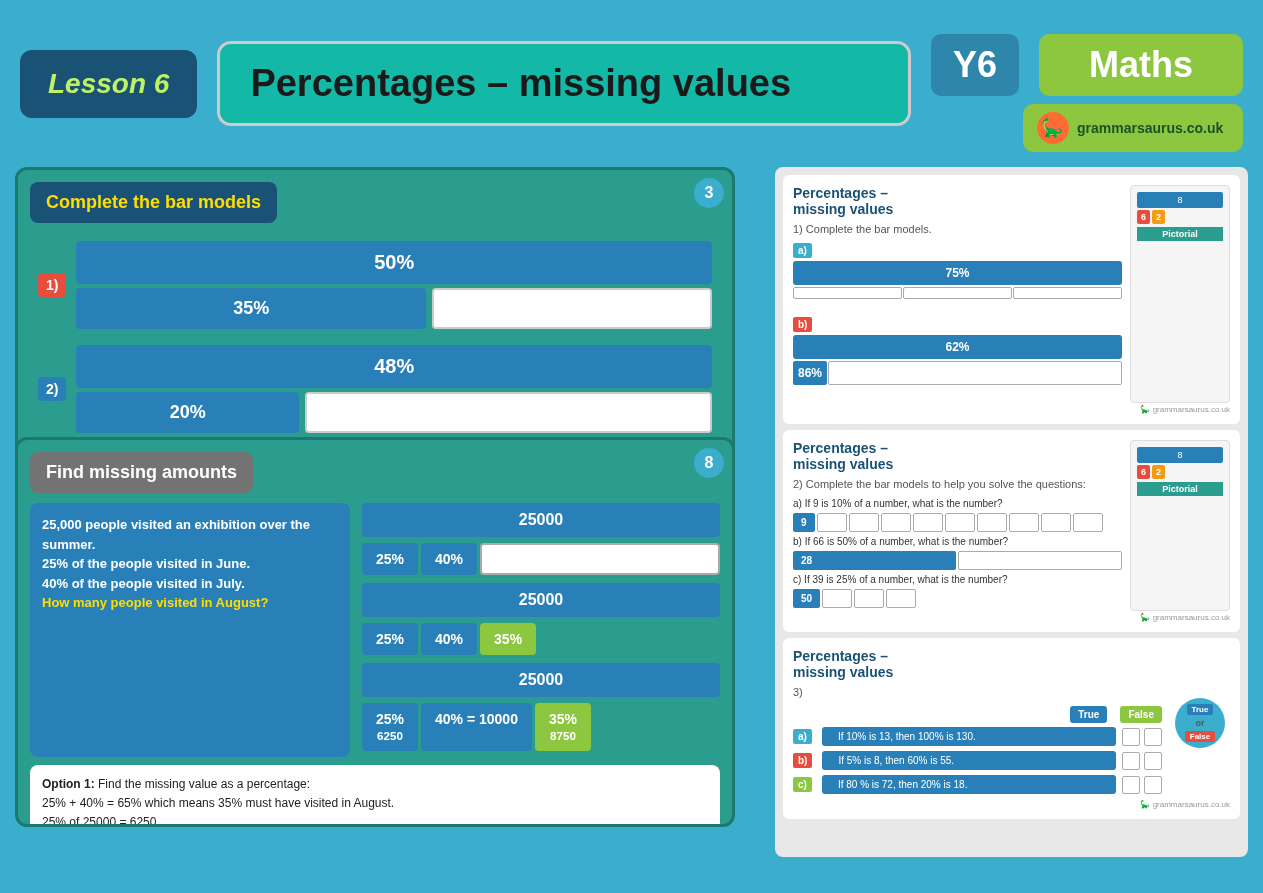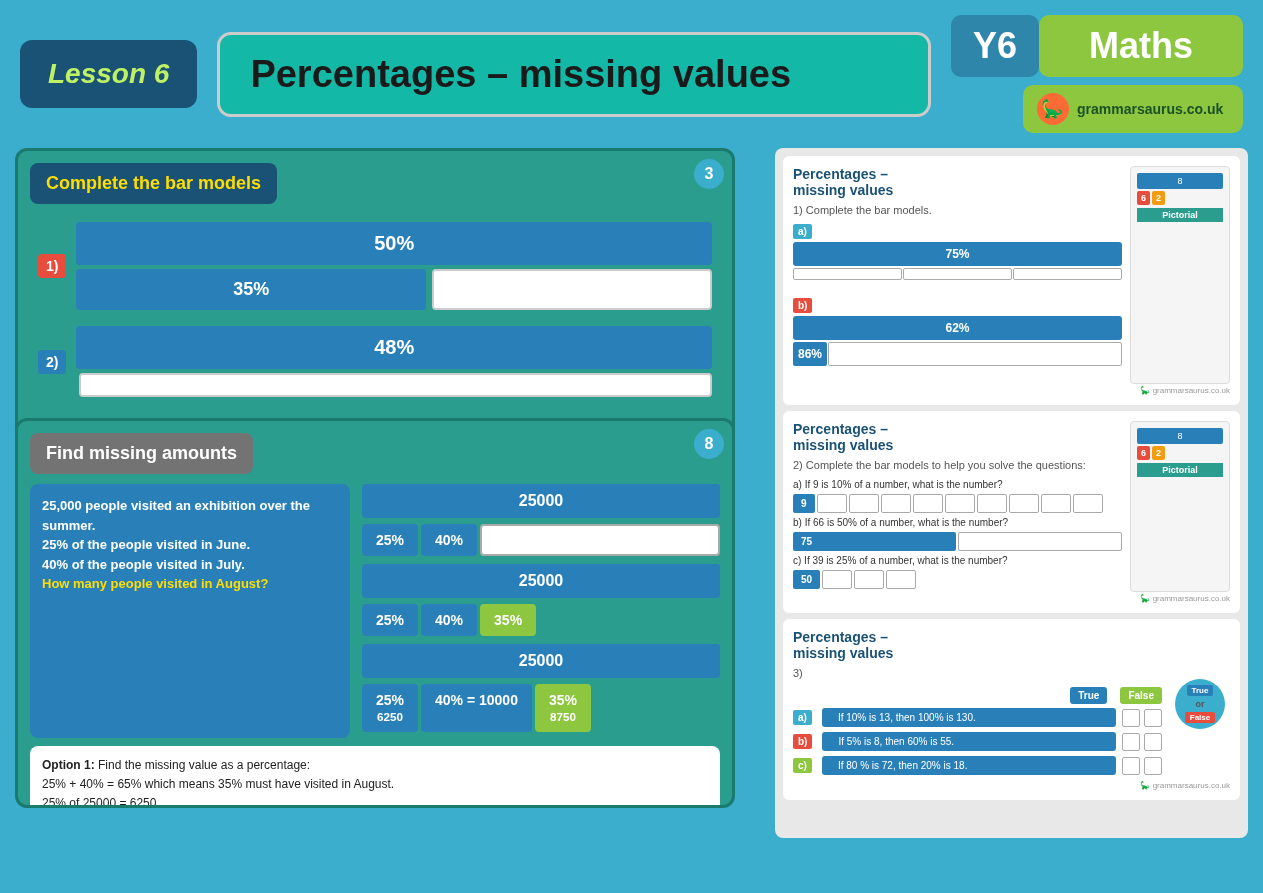--- a/index.html
+++ b/index.html
@@ -49,21 +49,22 @@
 
     .right-header {
       display: flex;
       flex-direction: column;
       gap: 8px;
       align-items: flex-end;
     }
 
     .year-maths {
       display: flex;
-      gap: 0;
+      gap: 20px;
+      margin-top: 19px;
     }
 
     .year-badge {
       background: #2e86ab;
       color: white;
       font-size: 36px;
       font-weight: 900;
       padding: 10px 22px;
       border-radius: 10px;
     }
@@ -638,20 +639,21 @@
               <div class="bar-empty"></div>
             </div>
           </div>
         </div>
 
         <div class="bar-row" style="margin-top:16px;">
           <span class="question-label" style="background:#2980b9;">2)</span>
           <div style="flex:1;">
             <div class="bar-full">48%</div>
             <div style="display:flex;gap:3px;margin-top:4px;">
+              <div class="bar-partial" style="width:35%;">20%</div>
               <div class="bar-empty"></div>
             </div>
           </div>
         </div>
       </div>
     </div>
 
     <div class="slide-card bottom-slide">
       <div class="slide-number">8</div>
       <div class="slide-header-green">Find missing amounts</div>
@@ -778,21 +780,21 @@
               <div class="ws-ans-cell"></div>
               <div class="ws-ans-cell"></div>
               <div class="ws-ans-cell"></div>
               <div class="ws-ans-cell"></div>
             </div>
           </div>
 
           <div style="margin-top:4px;">
             <div class="ws-question">b) If 66 is 50% of a number, what is the number?</div>
             <div class="ws-answer-bar-row">
-              <div class="ws-ans-cell-filled" style="flex:2;">75</div>
+              <div class="ws-ans-cell-filled" style="flex:2;">28</div>
               <div class="ws-ans-cell" style="flex:2;"></div>
             </div>
           </div>
 
           <div style="margin-top:4px;">
             <div class="ws-question">c) If 39 is 25% of a number, what is the number?</div>
             <div class="ws-answer-bar-row">
               <div class="ws-ans-cell-filled">50</div>
               <div class="ws-ans-cell"></div>
               <div class="ws-ans-cell"></div>

